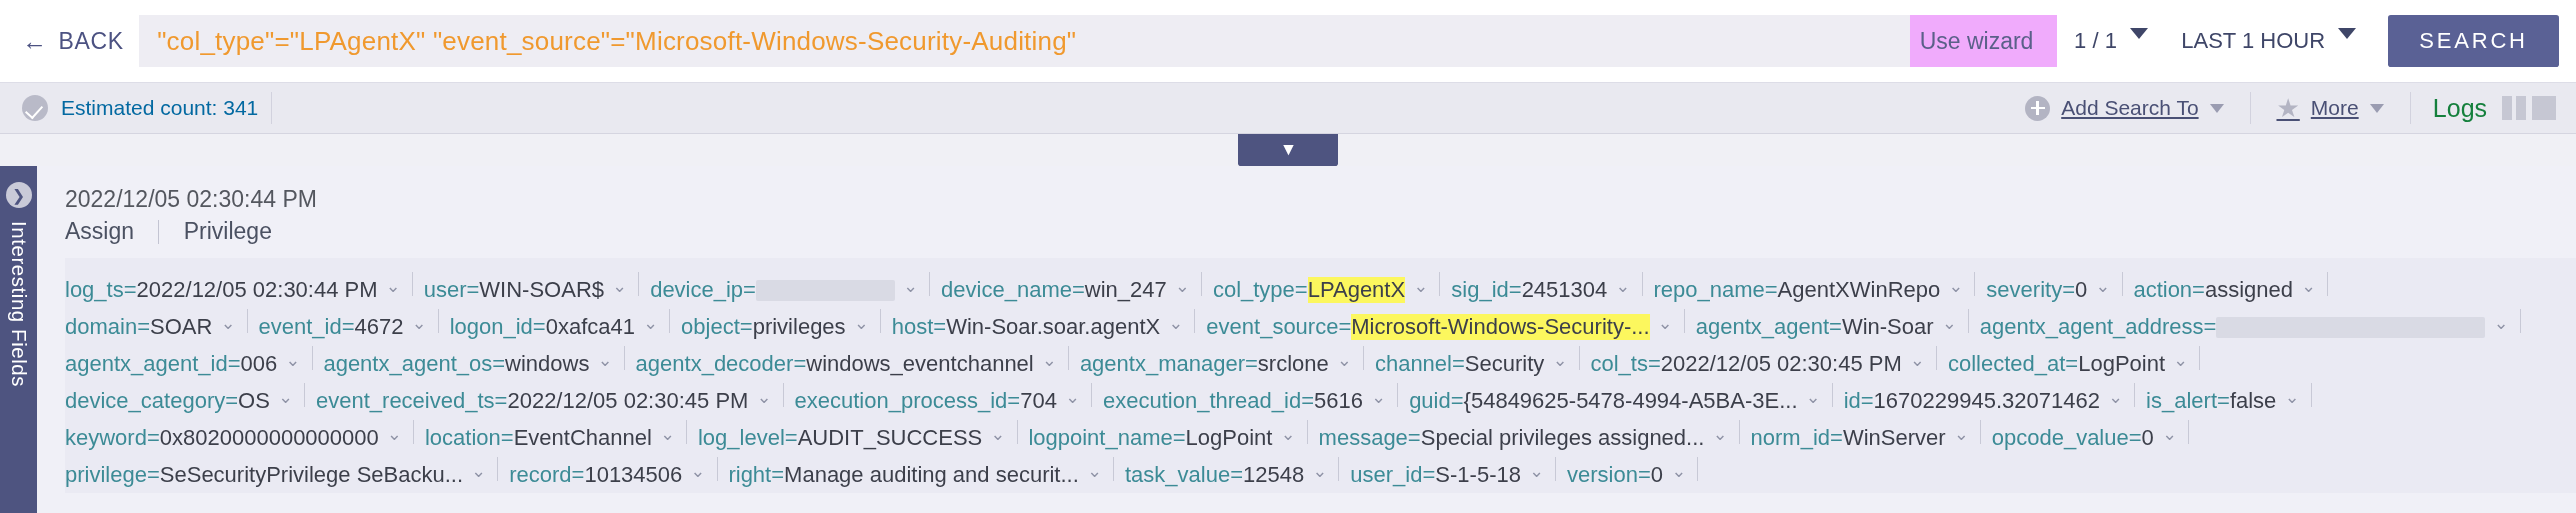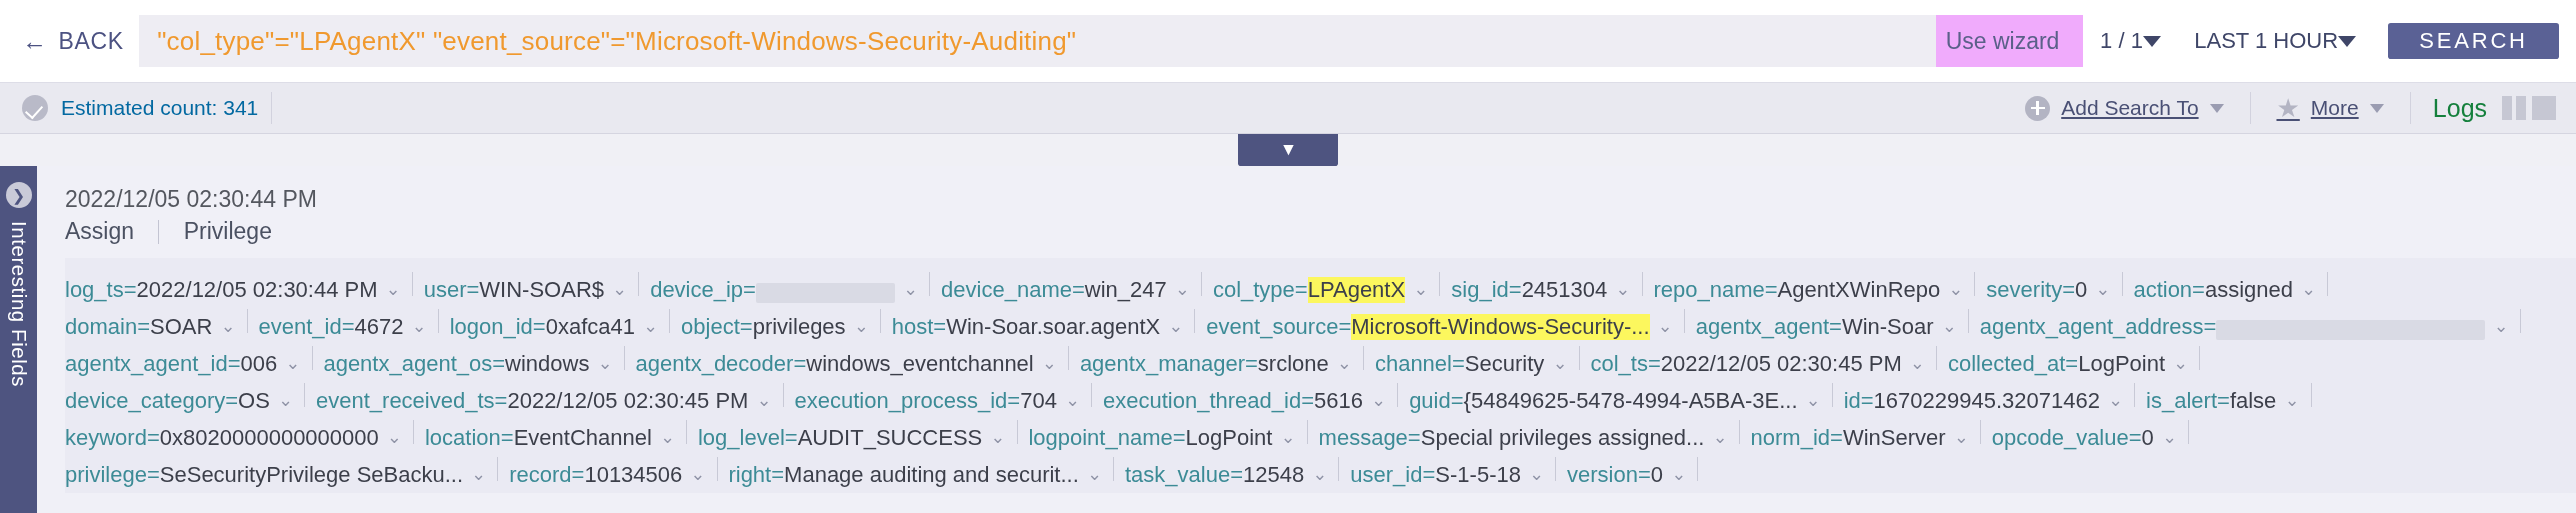--- a/index.html
+++ b/index.html
@@ -55,40 +55,41 @@
     display: flex;
     align-items: center;
     padding: 0 24px 0 9.3px;
     flex: 0 0 auto;
     cursor: pointer;
   }
   .wizard-text { color: #5a6089; font-size: 23px; white-space: nowrap; }
 
   .page-sel, .time-sel {
     display: flex;
-    align-items: center;
+    align-items: flex-start;
+    gap: 13px;
     color: #3f4668;
     font-size: 22px;
     white-space: nowrap;
     padding: 0 16.7px;
     cursor: pointer;
     flex: 0 0 auto;
   }
   .caret-dn {
     width: 0; height: 0;
     border-left: 9.3px solid transparent;
     border-right: 9.3px solid transparent;
     border-top: 11px solid #3f4668;
   }
   .search-btn {
     background: #5a6195;
     color: #ffffff;
     font-size: 22px;
     letter-spacing: 2.8px;
-    height: 36px;
+    height: 52px;
     display: flex;
     align-items: center;
     justify-content: center;
     padding: 0 31.5px;
     margin-left: 15px;
     border: none;
     border-radius: 2.8px;
     cursor: pointer;
     flex: 0 0 auto;
     font-family: "Liberation Sans", sans-serif;
@@ -247,21 +248,21 @@
   .frow {
     display: flex;
     align-items: center;
     flex-wrap: nowrap;
     height: 37px;
     white-space: nowrap;
     overflow: hidden;
   }
   .fitem {
     display: flex;
-    align-items: center;
+    align-items: flex-start;
     font-size: 22px;
     padding: 0 9.3px 0 0;
     cursor: pointer;
     margin-top: 12px;
   }
   .fkey { color: #3c8b96; }
   .feq { color: #3c8b96; }
   .fval { color: #3c3f4a; }
   .fval.hl { background: #fcf75e; }
   .fval.masked {

